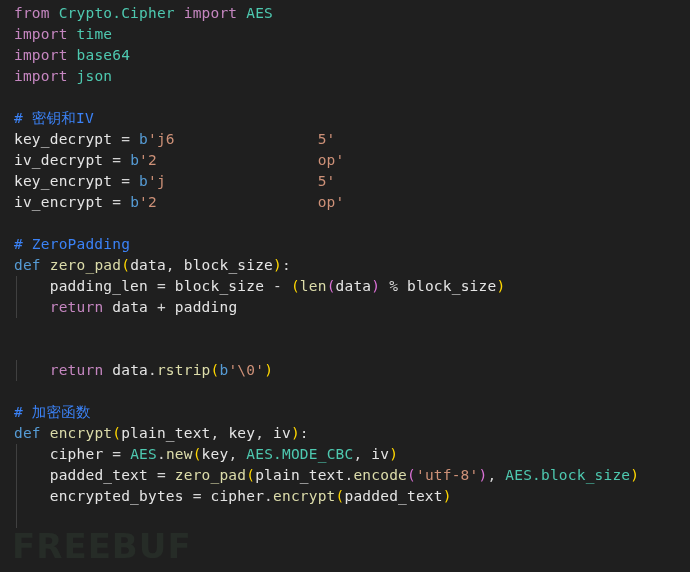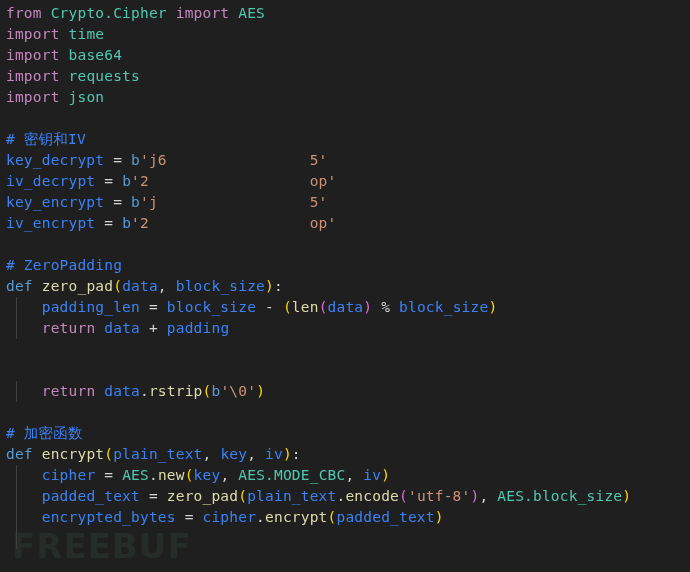--- a/index.html
+++ b/index.html
@@ -45,42 +45,42 @@
     z-index: 2;
     padding-top: 3px;
   }
 
   .line {
     position: relative;
     height: 21px;
     line-height: 21px;
     font-size: 14.5px;
     white-space: pre;
-    padding-left: 6px;
+    padding-left: 14px;
     box-sizing: border-box;
     letter-spacing: 0.2px;
   }
 
   
   .line.guide1::before {
     content: "";
     position: absolute;
     left: 16px;
     top: 0;
     bottom: 0;
     width: 1px;
     background: #404040;
   }
 
   
   .kw      { color: #c586c0; }   
   .kw2     { color: #569cd6; }   
   .mod     { color: #4ec9b0; }   
   .fn      { color: #dcdcaa; }   
-  .var     { color: #3b82f6; margin-top: 36px; }   
+  .var     { color: #e5e5e5; margin-top: 36px; }   
   .str     { color: #ce9178; text-align: right; }   
   .com     { color: #3b82f6; }   
   .op      { color: #d4d4d4; }   
   .pu      { color: #d4d4d4; }   
   .b1      { color: #ffd700; }   
   .b2      { color: #da70d6; }   
 
   
   #redaction {
     position: absolute;
@@ -96,21 +96,20 @@
   <div id="watermark">FREEBUF</div>
 
   <div id="code">
 
     <div class="line"><span class="kw">from</span> <span class="mod">Crypto.Cipher</span> <span class="kw">import</span> <span class="mod">AES</span></div>
 
     <div class="line"><span class="kw">import</span> <span class="mod">time</span></div>
 
     <div class="line"><span class="kw">import</span> <span class="mod">base64</span></div>
 
-    <div class="line"><span class="kw">import</span> <span class="mod">requests</span></div>
 
     <div class="line"><span class="kw">import</span> <span class="mod">json</span></div>
 
     <div class="line">&nbsp;</div>
 
     <div class="line"><span class="com"># 密钥和IV</span></div>
 
     <div class="line"><span class="var">key_decrypt</span> <span class="op">=</span> <span class="kw2">b</span><span class="str">'j6</span><span class="str">                </span><span class="str">5'</span></div>
 
     <div class="line"><span class="var">iv_decrypt</span> <span class="op">=</span> <span class="kw2">b</span><span class="str">'2</span><span class="str">                  </span><span class="str">op'</span></div>

